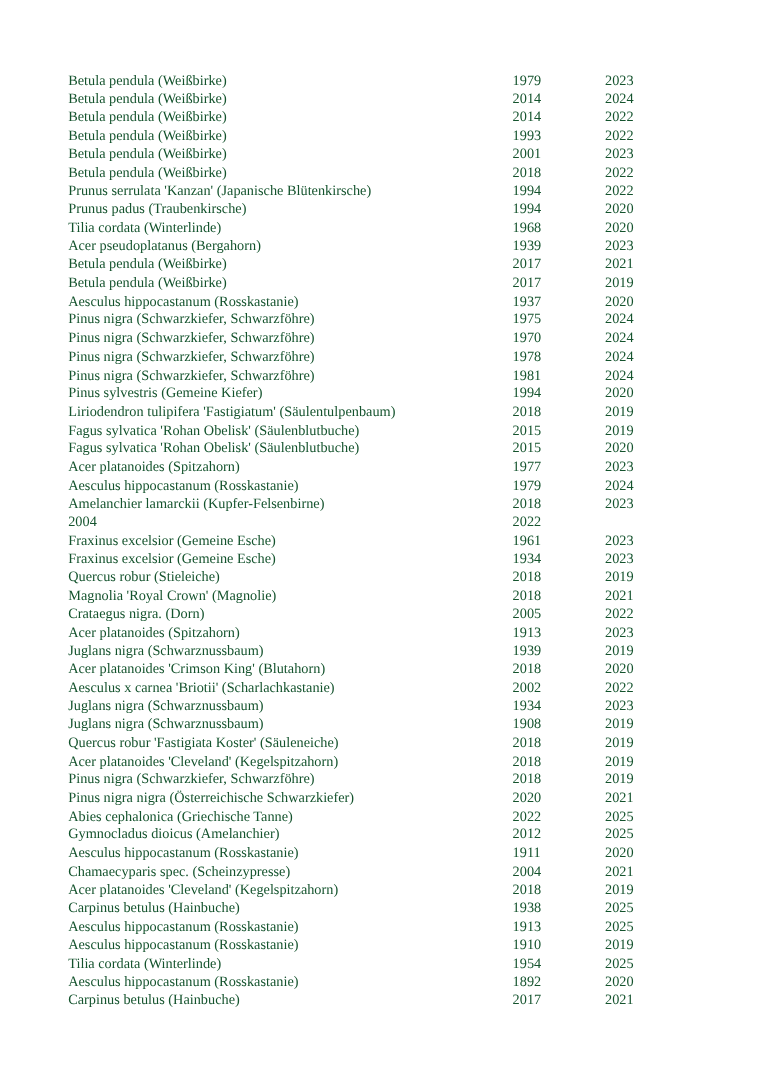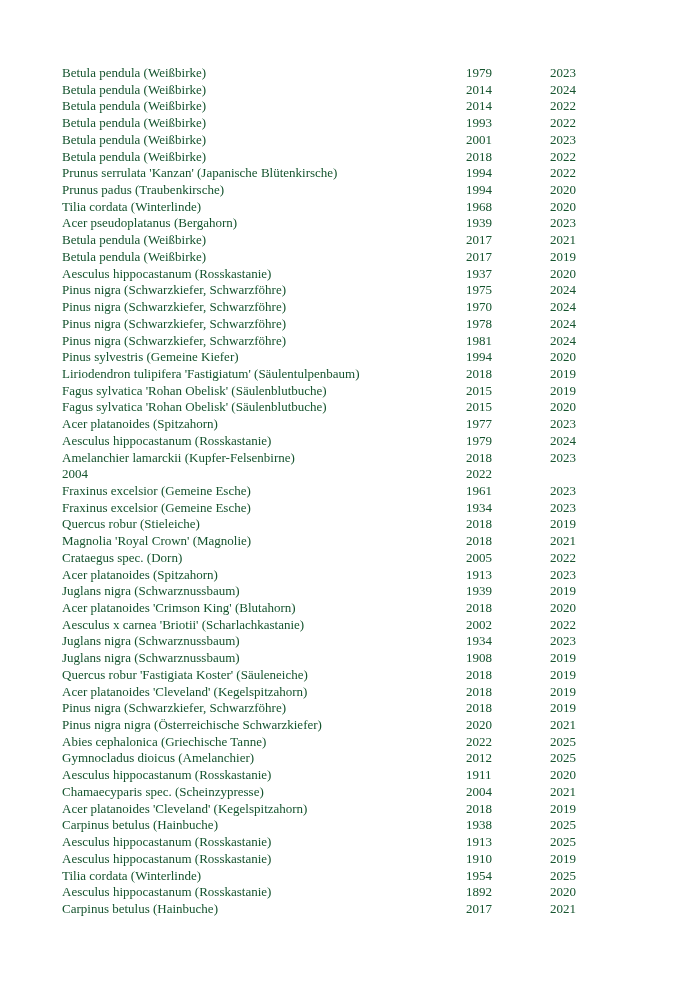--- a/index.html
+++ b/index.html
@@ -210,21 +210,21 @@
     <span class="cell year">2019</span>
   </div>
 
   <div class="tree-row">
     <span class="cell name">Magnolia 'Royal Crown' (Magnolie)</span>
     <span class="cell year">2018</span>
     <span class="cell year">2021</span>
   </div>
 
   <div class="tree-row">
-    <span class="cell name">Crataegus spec. (Dorn)</span>
+    <span class="cell name">Crataegus nigra. (Dorn)</span>
     <span class="cell year">2005</span>
     <span class="cell year">2022</span>
   </div>
 
   <div class="tree-row">
     <span class="cell name">Acer platanoides (Spitzahorn)</span>
     <span class="cell year">1913</span>
     <span class="cell year">2023</span>
   </div>
 

